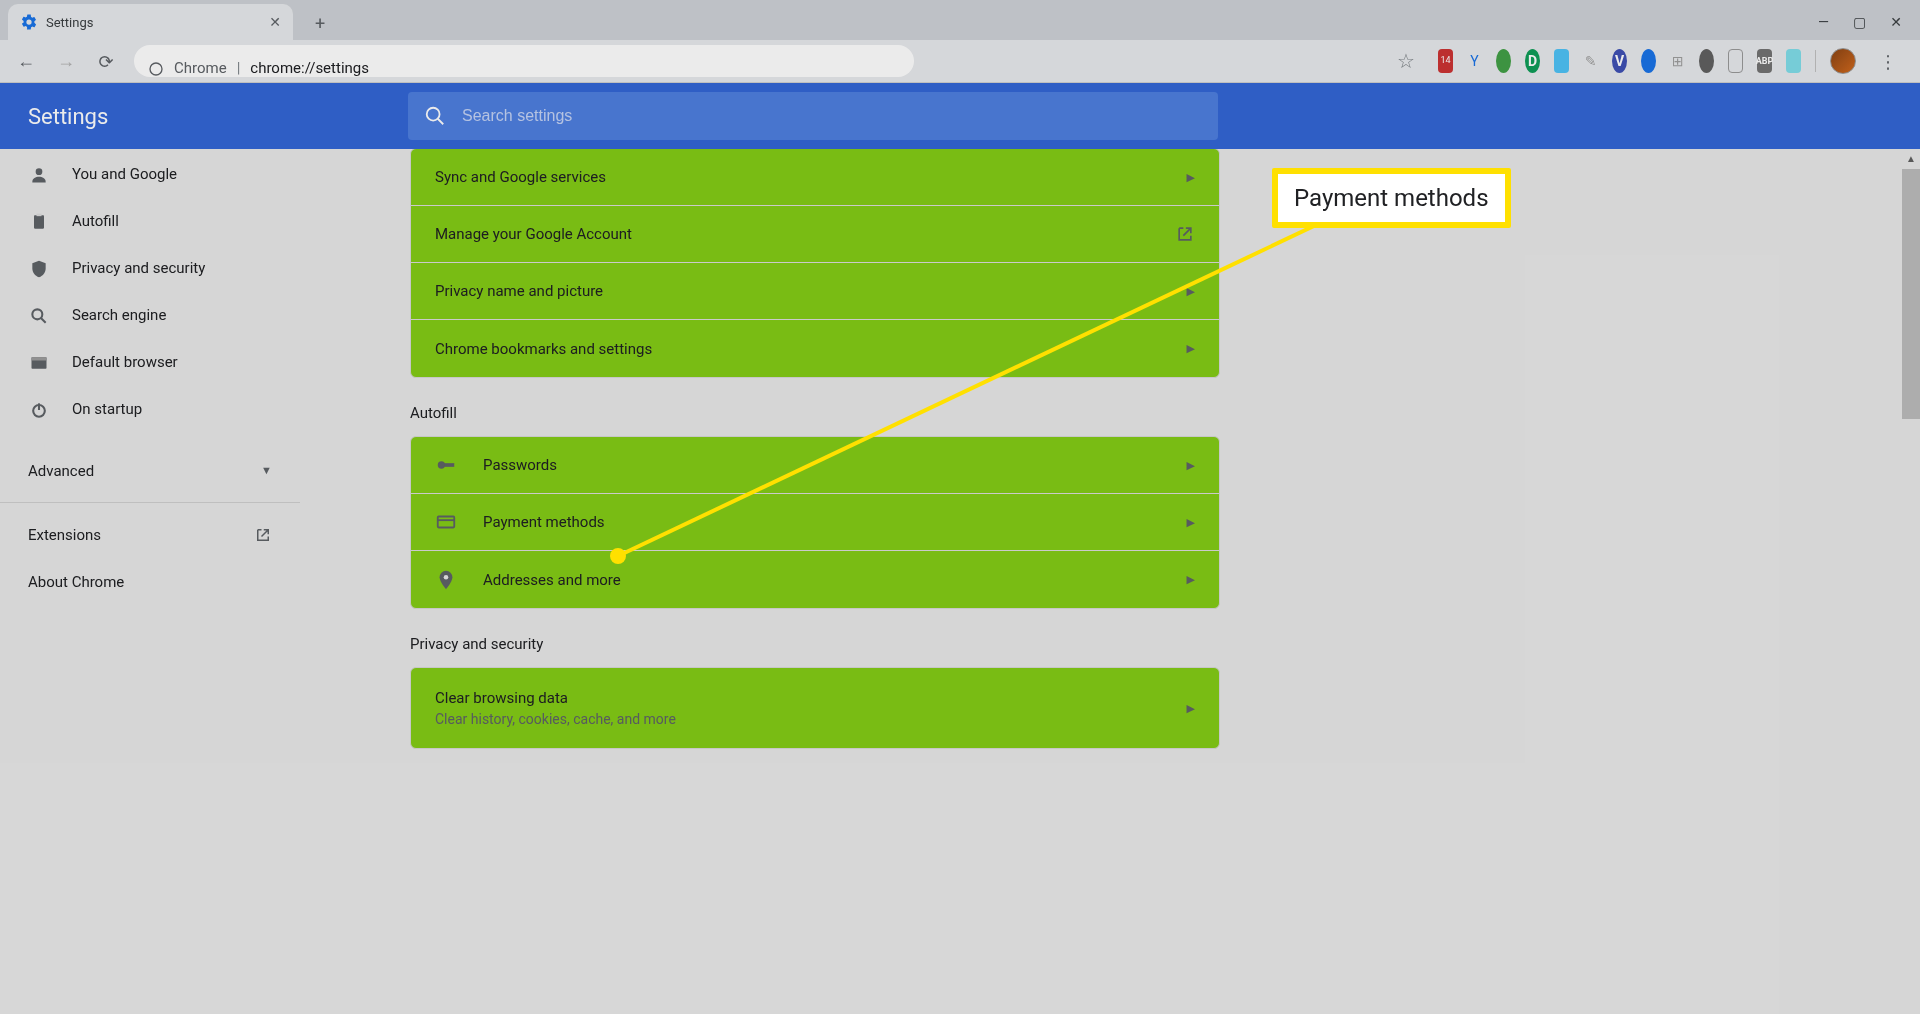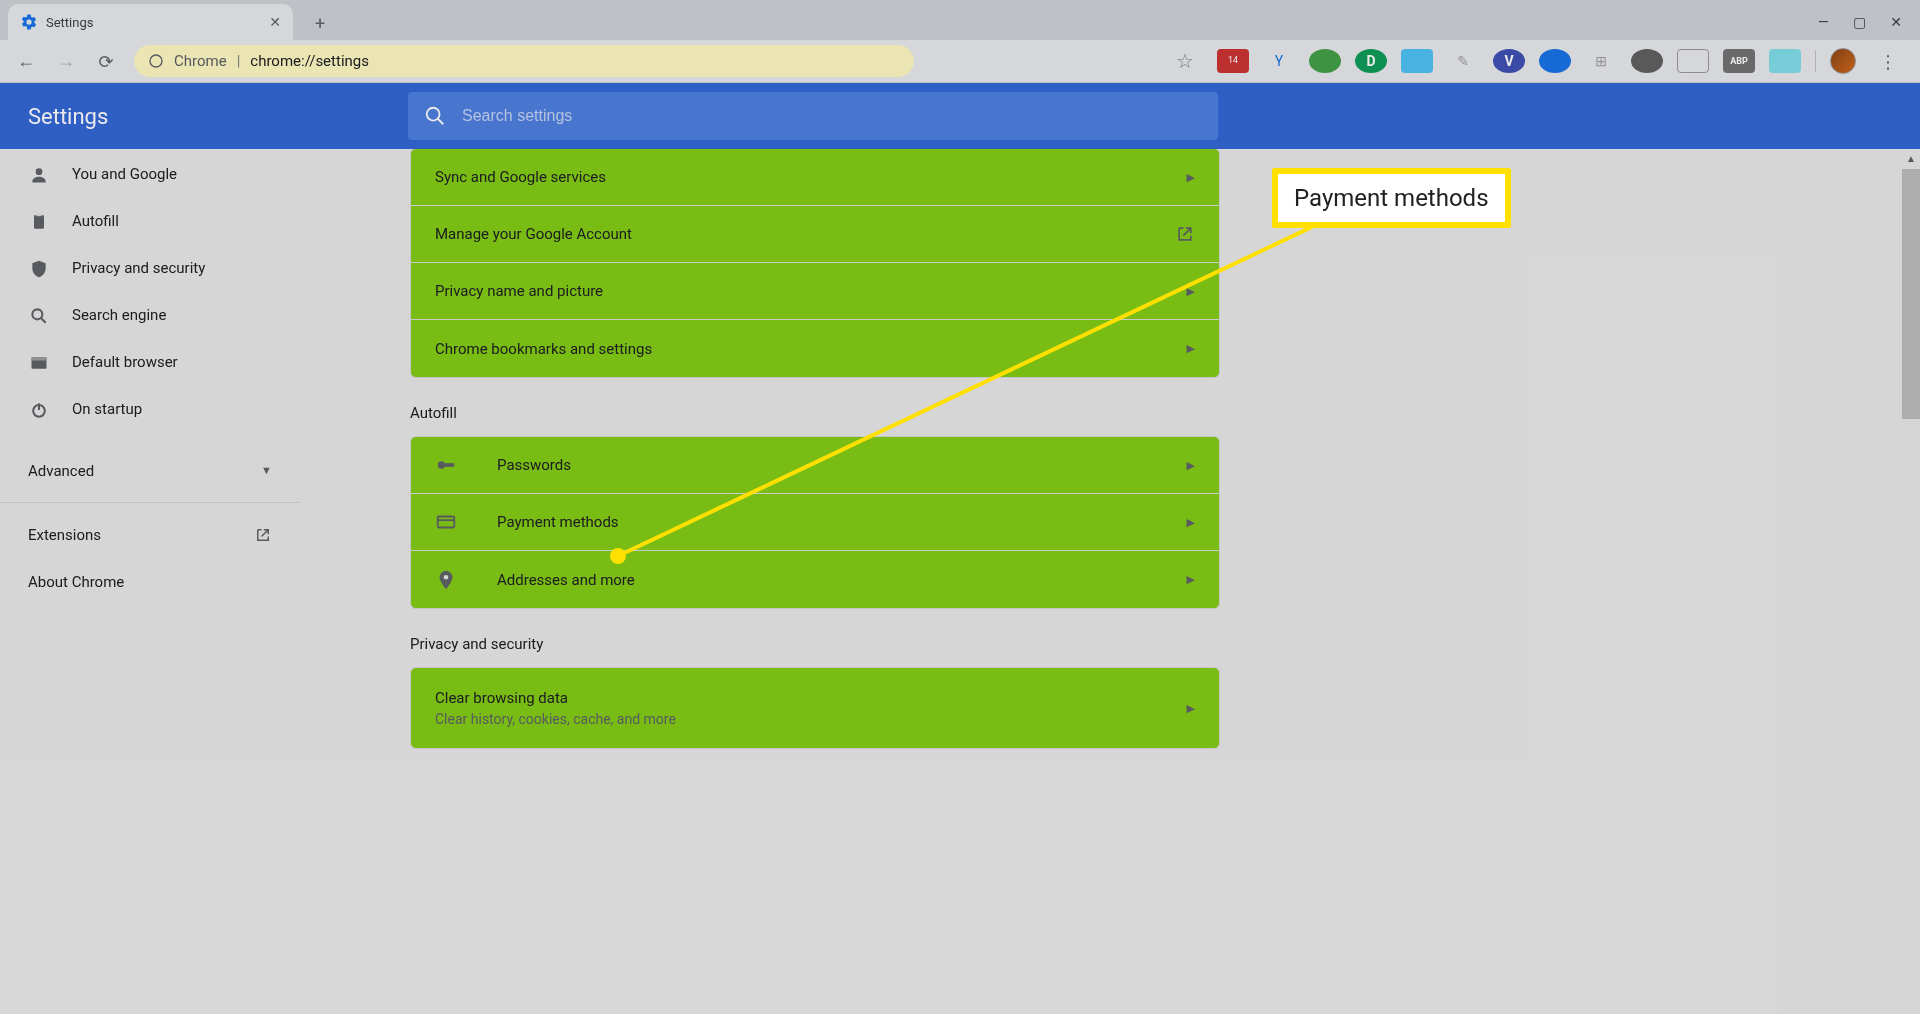--- a/index.html
+++ b/index.html
@@ -11,25 +11,25 @@
 .tab svg { width: 18px; height: 18px; }
 .tab-title { font-size: 13px; color: #3c4043; flex: 1; }
 .tab-close { font-size: 14px; color: #5f6368; cursor: pointer; }
 .new-tab { margin-left: 12px; font-size: 18px; color: #5f6368; padding: 6px 10px; cursor: pointer; }
 .chrome-spacer { flex: 1; }
 .win-controls { display: flex; gap: 24px; padding: 0 18px 10px 0; color: #3c4043; font-size: 14px; }
 
 
 .addr-row { height: 43px; background: #e8eaed; display: flex; align-items: center; padding: 0 8px; gap: 4px; border-bottom: 1px solid #d0d0d0; }
 .nav-btn { width: 36px; height: 36px; display: flex; align-items: center; justify-content: center; color: #5f6368; font-size: 18px; cursor: pointer; border-radius: 50%; }
-.omnibox { flex: 1; max-width: 780px; height: 32px; background: #fef9c3; border-radius: 16px; display: flex; align-items: center; padding: 0 14px; font-size: 15px; color: #202124; gap: 10px; margin-left: 6px; }
+.omnibox { flex: 1; max-width: 780px; height: 32px; background: #ffffff; border-radius: 16px; display: flex; align-items: flex-end; padding: 0 14px; font-size: 15px; color: #202124; gap: 10px; margin-left: 6px; }
 .omnibox .proto { color: #5f6368; }
 .omni-sep { color: #80868b; }
 .ext-row { flex: 1; display: flex; justify-content: flex-end; align-items: center; gap: 14px; padding-right: 6px; }
-.ext-icon { width: 32px; height: 24px; border-radius: 4px; display: flex; align-items: center; justify-content: center; font-size: 14px; color: white; }
+.ext-icon { width: 15px; height: 24px; border-radius: 4px; display: flex; align-items: center; justify-content: center; font-size: 14px; color: white; }
 .avatar { width: 26px; height: 26px; border-radius: 50%; background: linear-gradient(135deg,#8b4513,#d2691e); border: 1px solid #999; }
 
 
 .settings-header { height: 66px; background: #3367d6; display: flex; align-items: center; padding: 0 28px; color: white; }
 .settings-title { font-size: 22px; font-weight: 400; width: 380px; }
 .search-box { flex: 0 0 810px; height: 48px; background: #4f7fe0; border-radius: 4px; display: flex; align-items: center; padding: 0 16px; gap: 16px; }
 .search-box input { background: transparent; border: none; outline: none; color: white; font-size: 16px; flex: 1; }
 .search-box input::placeholder { color: #c5d4f5; }
 
 
@@ -48,21 +48,21 @@
 .card-row { display: flex; align-items: center; justify-content: space-between; height: 57px; padding: 0 24px; border-bottom: 1px solid #dcdcdc; font-size: 15px; color: #202124; cursor: pointer; }
 .card-row:last-child { border-bottom: none; }
 .card-row.tall { height: 80px; flex-direction: row; }
 .row-text { display: flex; flex-direction: column; gap: 4px; }
 .row-sub { font-size: 14px; color: #5f6368; }
 .chev { font-size: 11px; color: #5f6368; }
 .ext-open { font-size: 20px; color: #5f6368; }
 
 .section-title { font-size: 15px; color: #202124; margin: 26px 0 14px 0; }
 
-.row-left { display: flex; align-items: center; gap: 40px; }
+.row-left { display: flex; align-items: center; gap: 26px; }
 .row-left .icn2 { width: 22px; color: #5f6368; display: flex; justify-content: center; }
 
 
 .scrollbar { position: absolute; right: 0; top: 149px; width: 18px; height: calc(1014px - 149px); background: #e9e9e9; }
 .scroll-arrow { height: 18px; display: flex; align-items: center; justify-content: center; font-size: 10px; color: #606060; }
 .scroll-thumb { background: #bcbcbc; width: 100%; height: 250px; margin-top: 2px; }
 
 
 .callout { position: absolute; top: 168px; left: 1272px; background: white; border: 6px solid #ffe000; border-radius: 2px; padding: 10px 16px; font-size: 24px; color: #202124; z-index: 10; }
 .callout-line { position: absolute; left: 618px; top: 556px; pointer-events: none; z-index: 9; }

